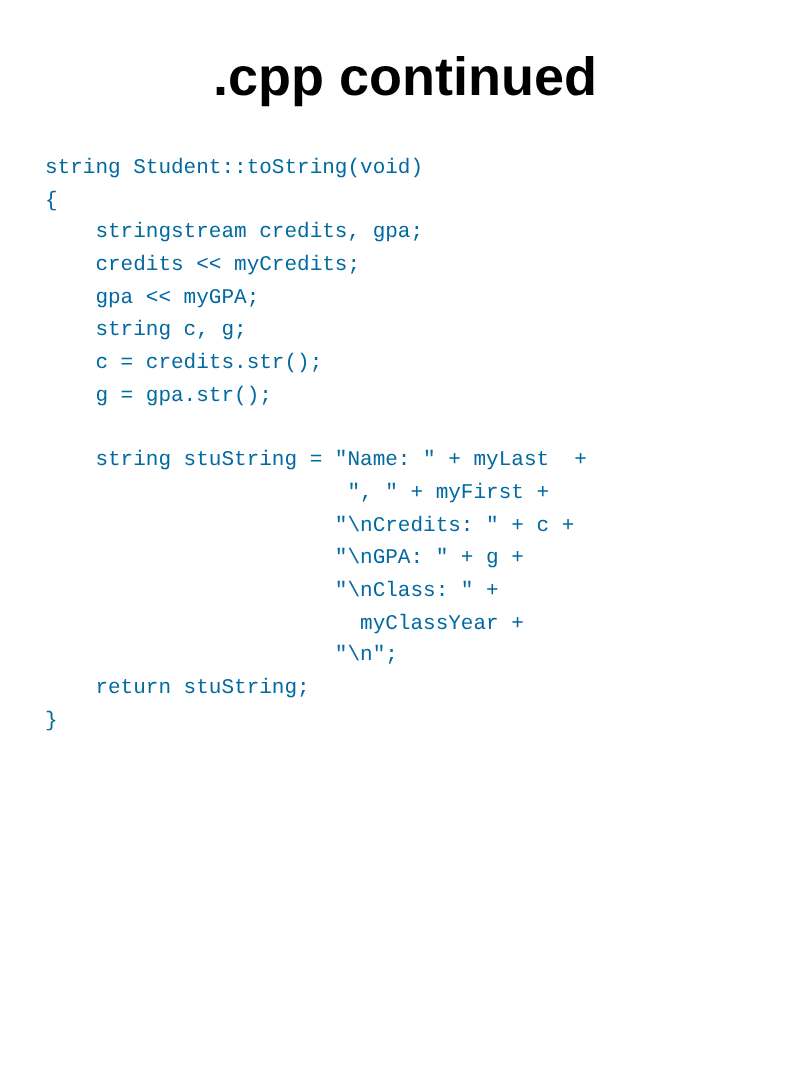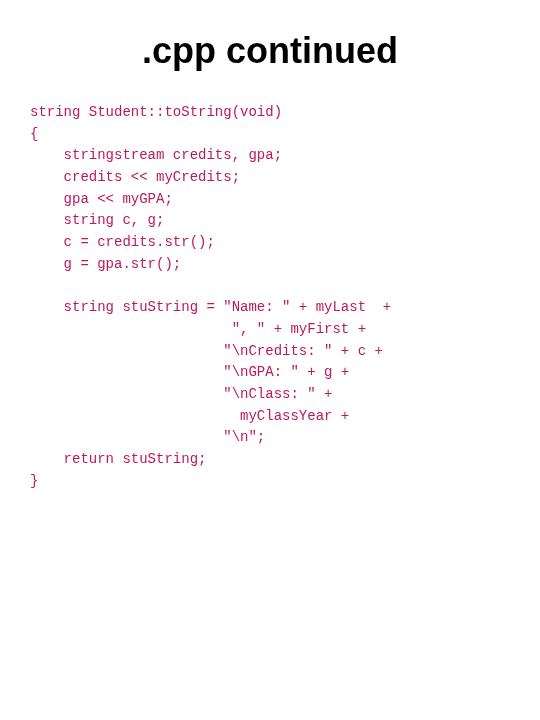--- a/index.html
+++ b/index.html
@@ -33,21 +33,21 @@
       color: #000000;
       margin-bottom: 30px;
       text-align: center;
     }
 
     .code-block {
       width: 100%;
       padding: 0 30px;
       font-size: 14px;
       line-height: 1.55;
-      color: #be185d;
+      color: #0369a1;
       white-space: pre;
       text-align: left;
     }
   </style>
 </head>
 <body>
 
 <div class="page">
   <div class="title">.cpp continued</div>
   <div class="code-block">string Student::toString(void)

